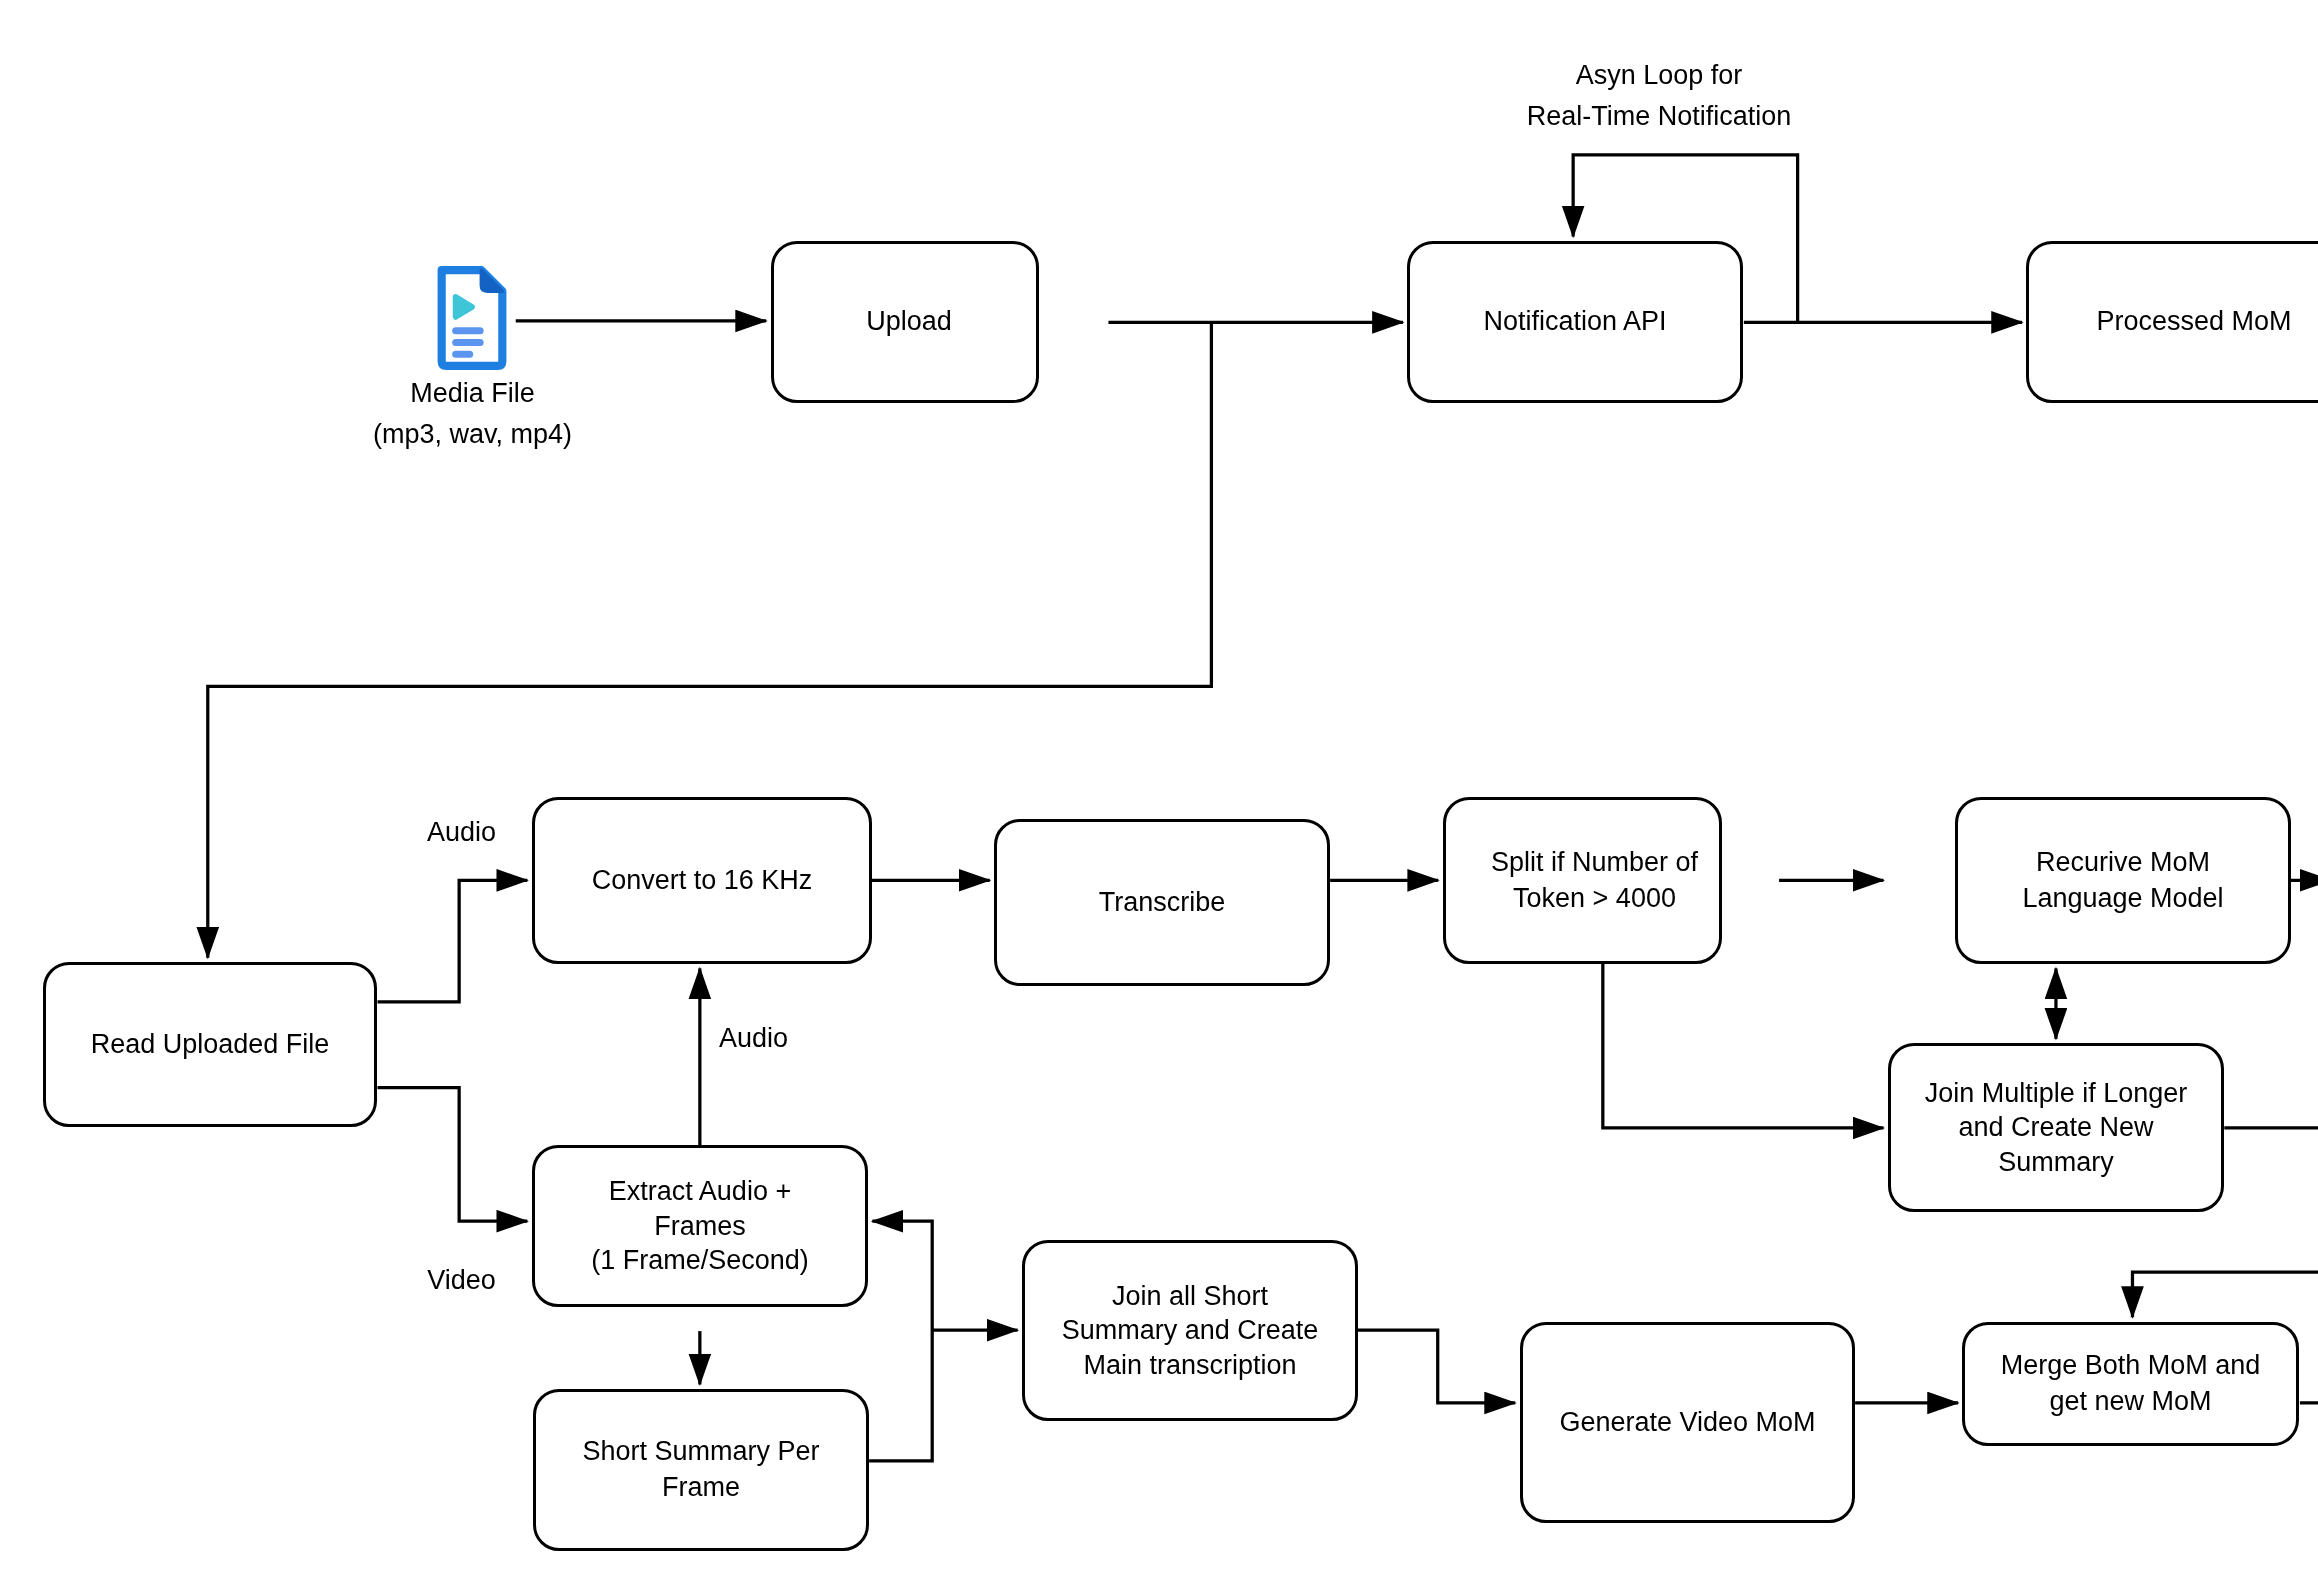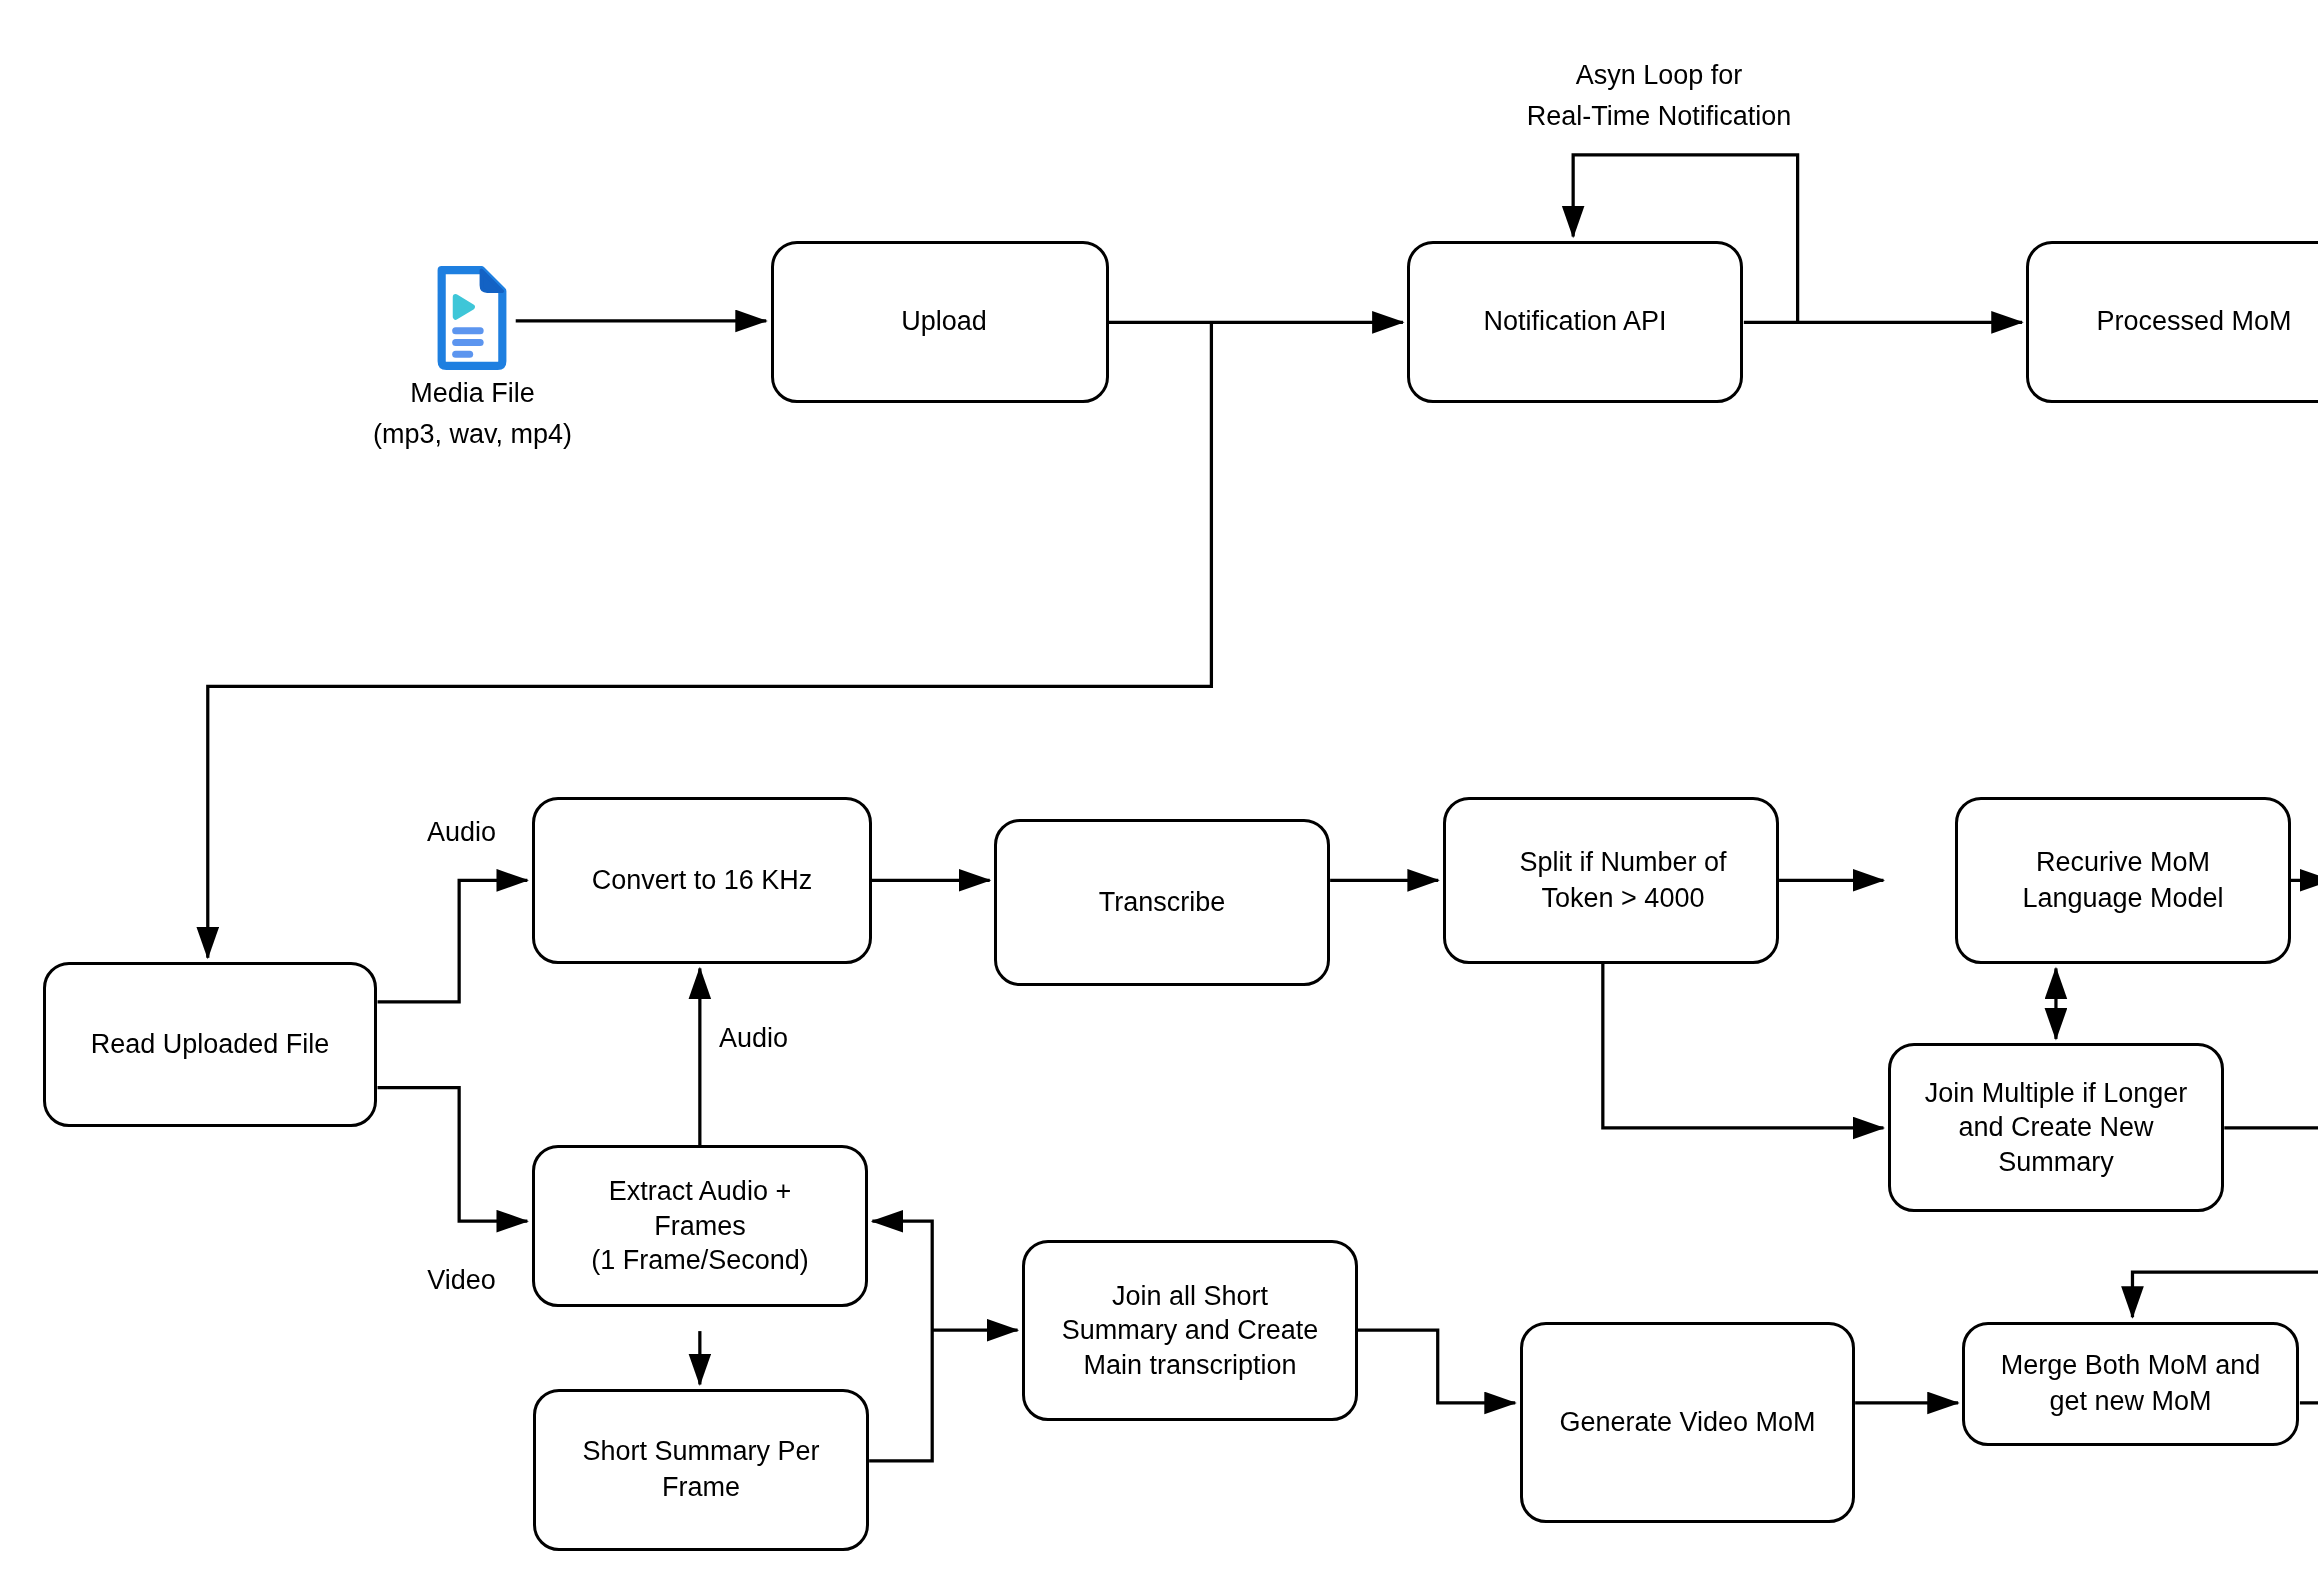--- a/index.html
+++ b/index.html
@@ -85,33 +85,33 @@
   </div>
 
   <div class="flabel" style="left:310px;top:373px;width:325px;">Media File
 (mp3, wav, mp4)</div>
   <div class="flabel" style="left:1455px;top:55px;width:408px;">Asyn Loop for
 Real-Time Notification</div>
   <div class="flabel" style="left:385px;top:812px;width:153px;">Audio</div>
   <div class="flabel" style="left:677px;top:1018px;width:153px;">Audio</div>
   <div class="flabel" style="left:385px;top:1260px;width:153px;">Video</div>
 
-  <div class="node" style="left:771px;top:241px;width:338px;height:162px;padding-left:8px;">Upload</div>
+  <div class="node" style="left:771px;top:241px;width:268px;height:162px;padding-left:8px;">Upload</div>
 
   <div class="node" style="left:1407px;top:241px;width:336px;height:162px;">Notification API</div>
 
   <div class="node" style="left:2026px;top:241px;width:336px;height:162px;">Processed MoM</div>
 
   <div class="node" style="left:43px;top:962px;width:334px;height:165px;">Read Uploaded File</div>
 
   <div class="node" style="left:532px;top:797px;width:340px;height:167px;">Convert to 16 KHz</div>
 
   <div class="node" style="left:994px;top:797px;width:336px;height:167px;margin-top:22px;">Transcribe</div>
 
-  <div class="node" style="left:1443px;top:797px;width:336px;height:167px;padding-left:24px;">Split if Number of
+  <div class="node" style="left:1443px;top:797px;width:279px;height:167px;padding-left:24px;">Split if Number of
 Token &gt; 4000</div>
 
   <div class="node" style="left:1955px;top:797px;width:336px;height:167px;">Recurive MoM
 Language Model</div>
 
   <div class="node" style="left:1888px;top:1043px;width:336px;height:169px;line-height:1.28;">Join Multiple if Longer
 and Create New
 Summary</div>
 
   <div class="node" style="left:532px;top:1145px;width:336px;height:162px;line-height:1.28;">Extract Audio +

